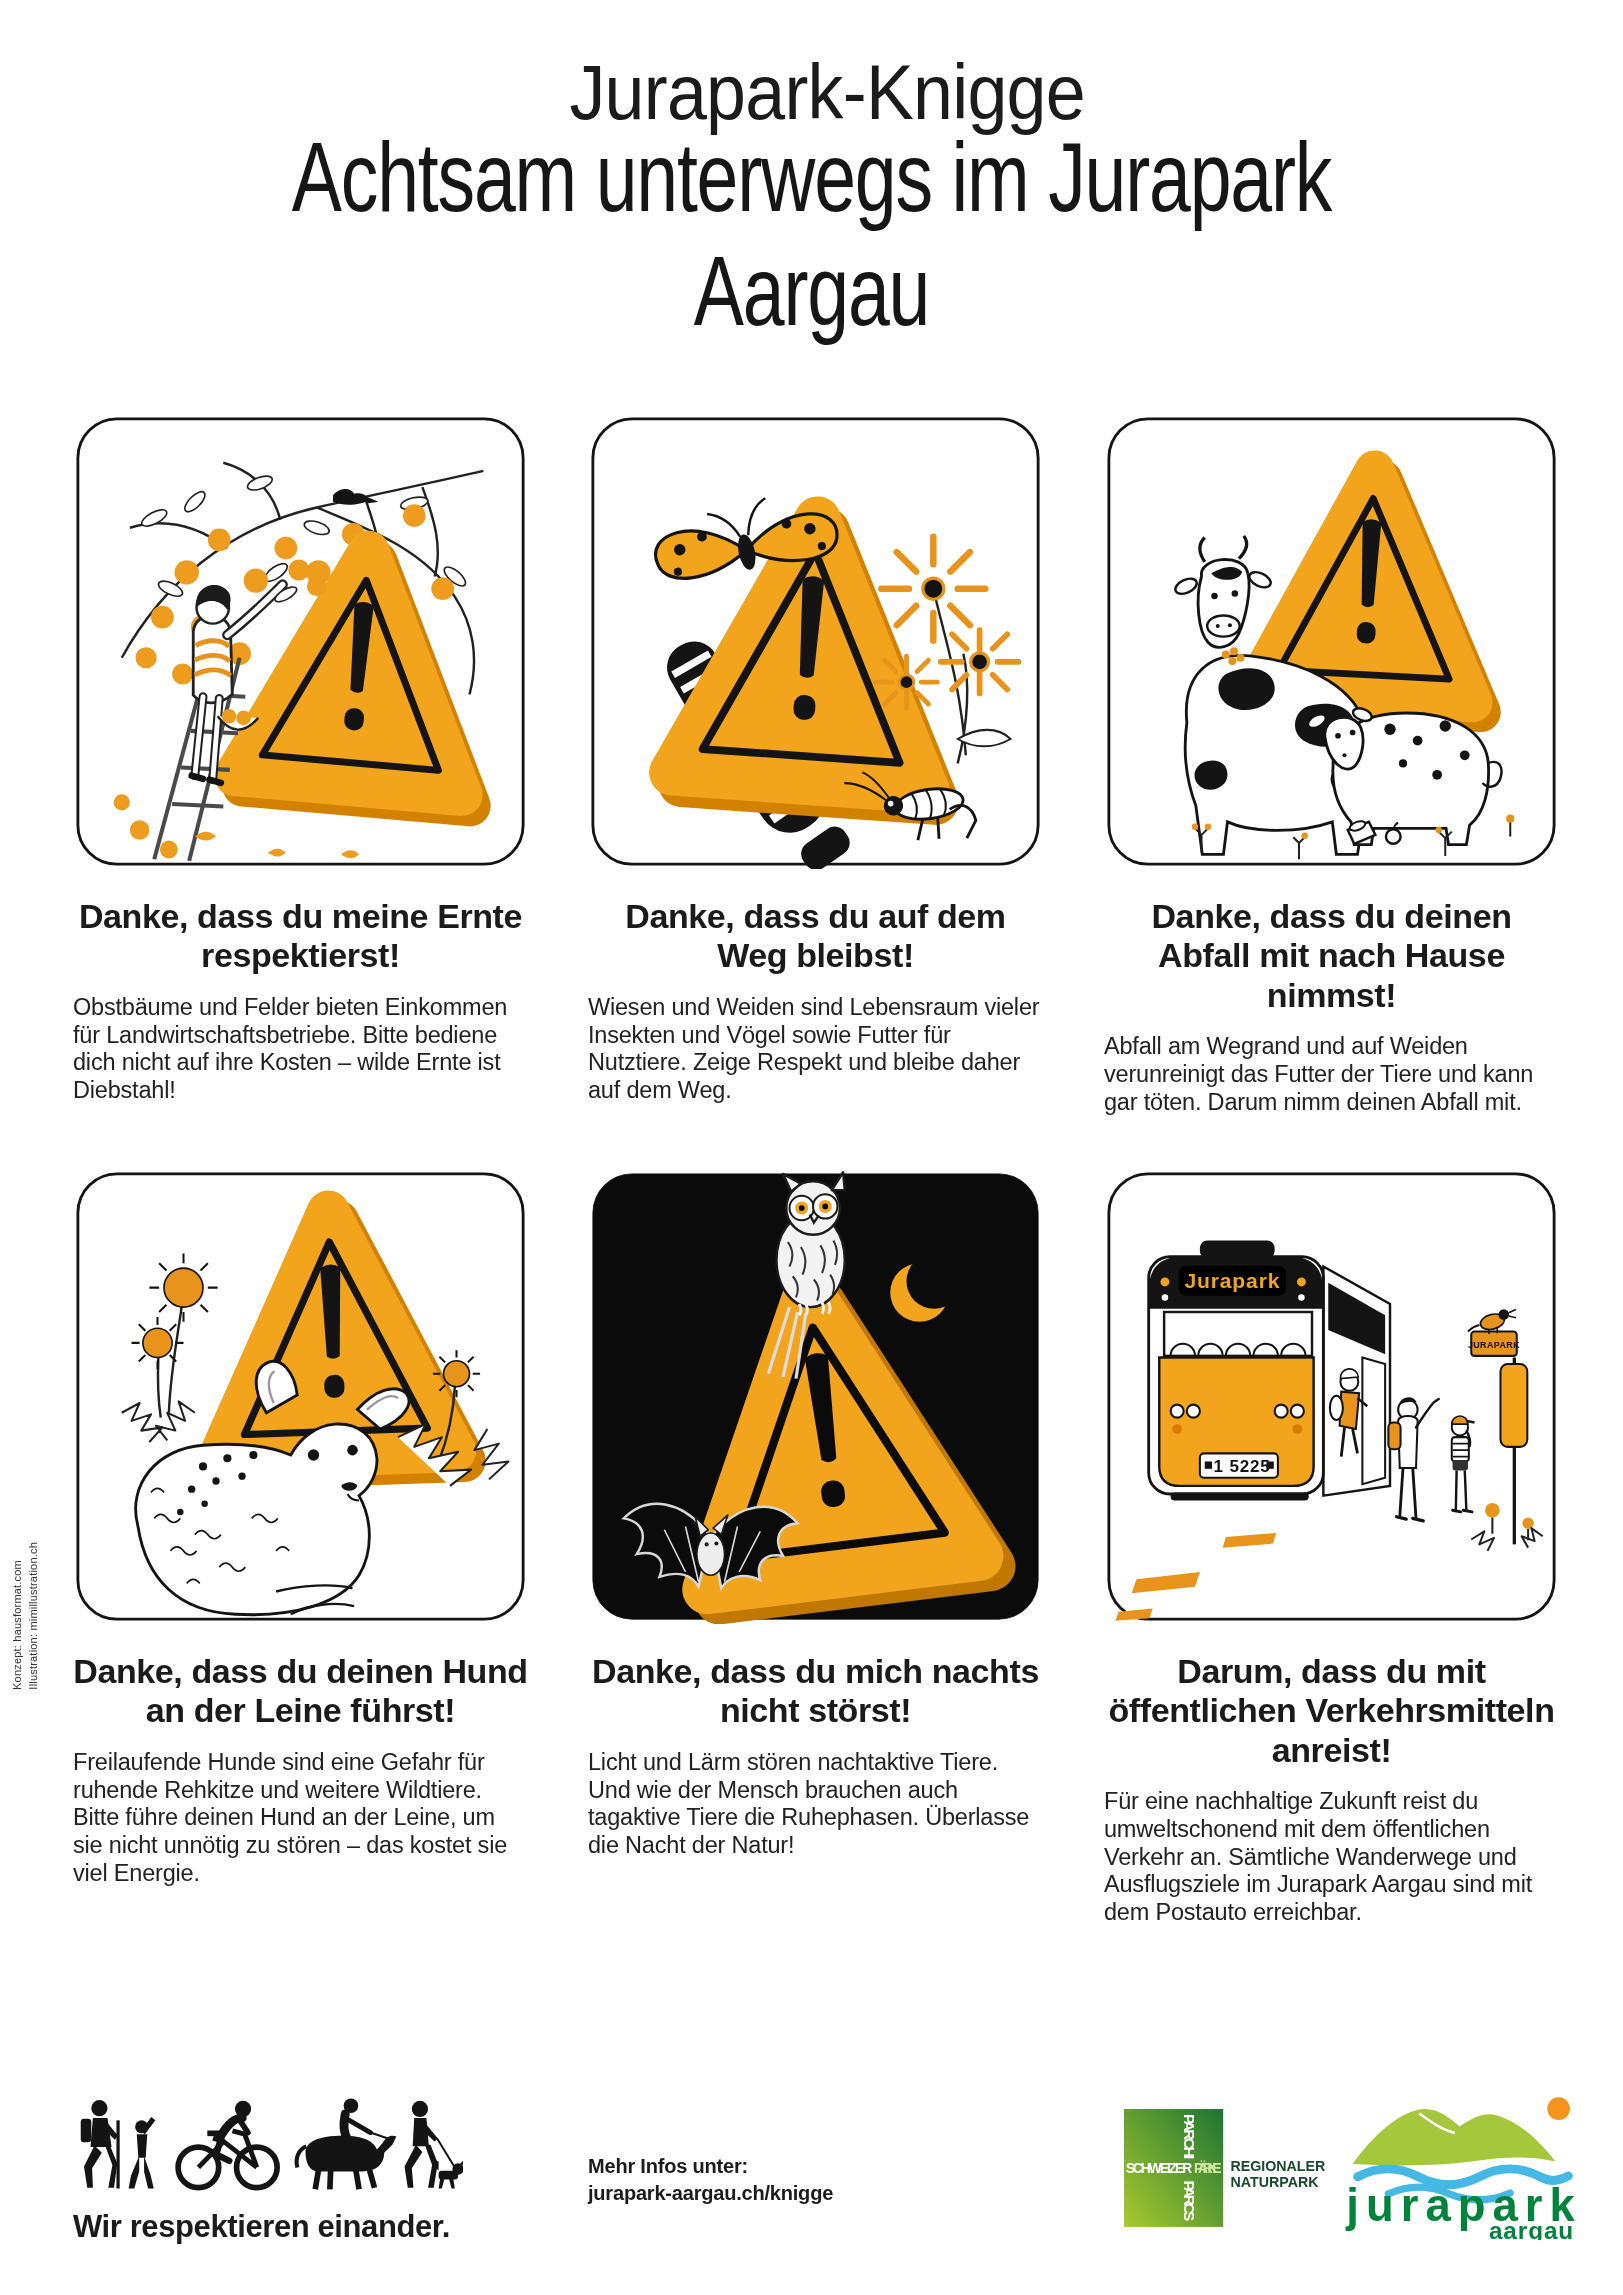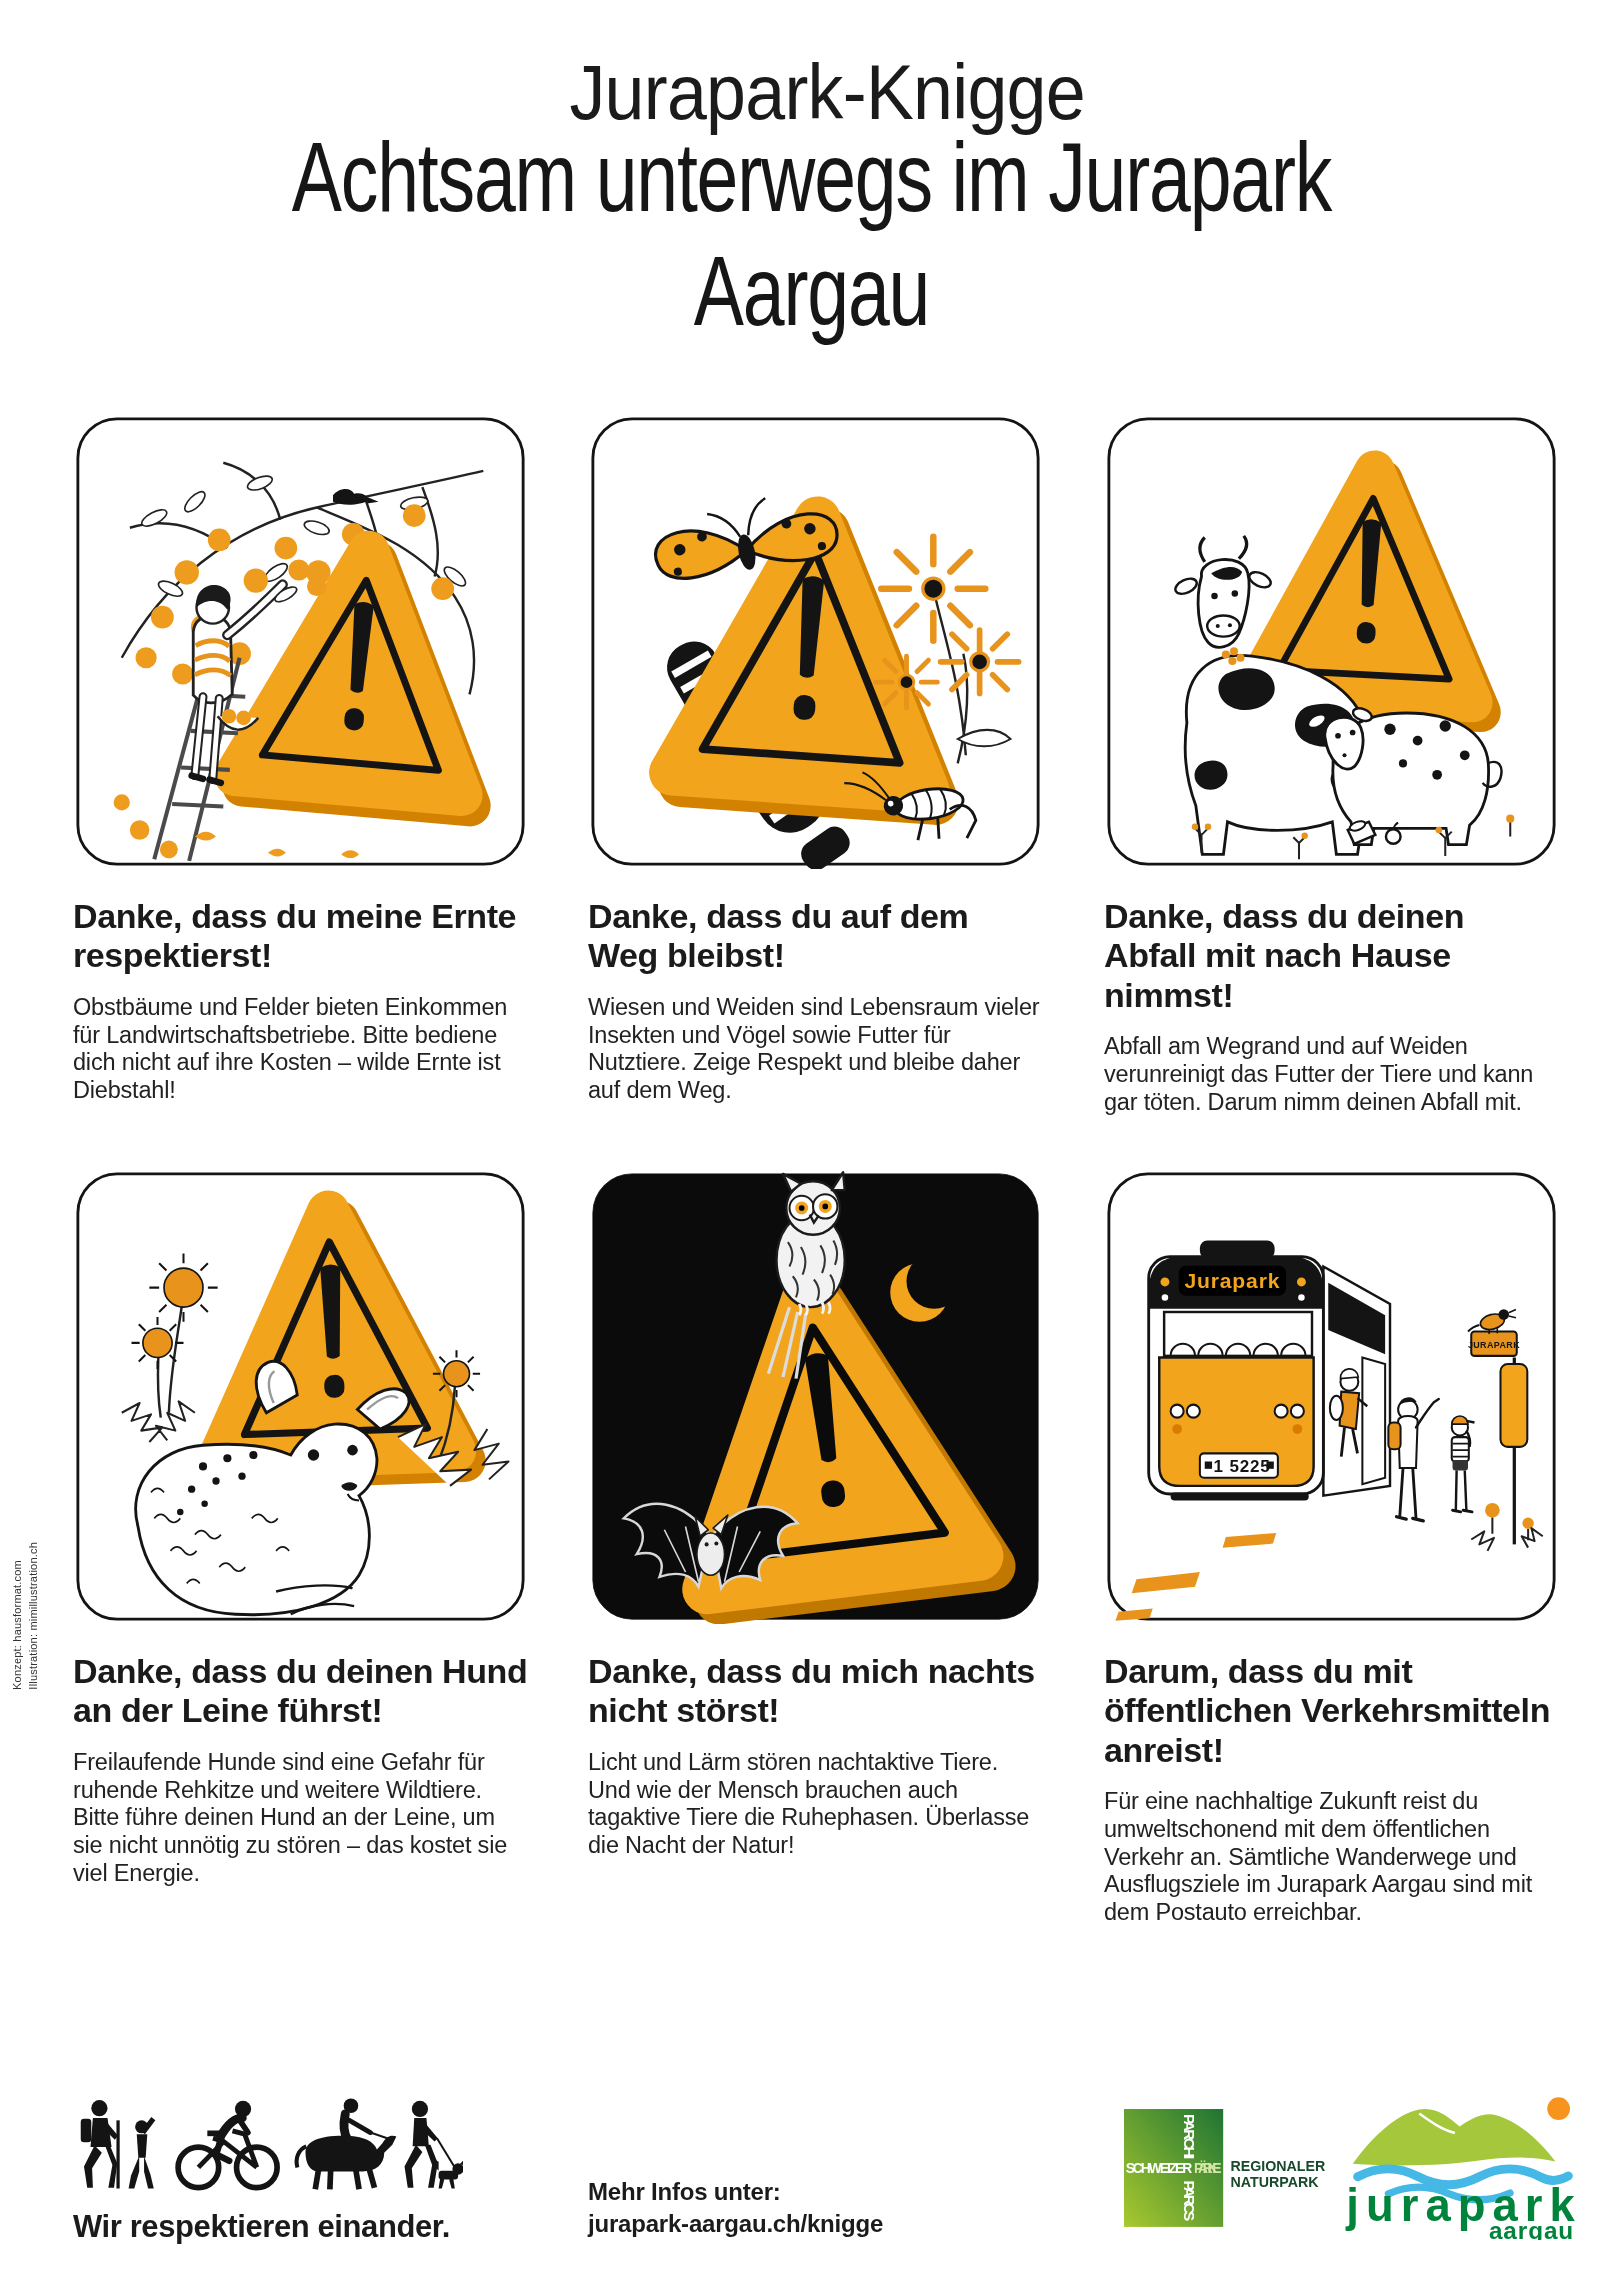--- a/index.html
+++ b/index.html
@@ -12,28 +12,28 @@
   .title{position:absolute;top:31px;left:0;width:1623px;text-align:center;
     font-size:78px;font-weight:400;letter-spacing:-0.8px;margin:16px;color:#1b1b1b;}
   .title span{display:inline-block;transform:scaleX(.92);}
   .subtitle{position:absolute;top:120px;left:0;width:1623px;text-align:center;
     font-size:99px;font-weight:normal;letter-spacing:-1.6px;margin:0;color:#161616;}
   .subtitle span{display:inline-block;transform:scaleX(.76);}
   
   .cell{position:absolute;width:455px;}
   .art{width:455px;height:455px;display:block;}
   .caption{margin-top:28px;width:455px;}
-  .caption h2{font-size:34px;line-height:1.16;font-weight:bold;margin:0;letter-spacing:-0.4px;color:#1b1b1b;}
+  .caption h2{font-size:34px;line-height:1.16;font-weight:bold;margin:0;letter-spacing:-0.4px;color:#1b1b1b;text-align:center;}
   .caption p{font-size:23.5px;line-height:1.18;margin:18px 0 0 0;letter-spacing:-0.2px;color:#222;}
   
   .credits{position:absolute;left:11.4px;top:1476px;height:214px;display:flex;gap:4px;align-items:flex-end;}
   .credits span{writing-mode:vertical-rl;transform:rotate(180deg);font-size:11px;color:#333;letter-spacing:0.2px;}
   
   .respect{position:absolute;left:73px;top:2209px;font-size:31px;font-weight:bold;letter-spacing:-0.4px;text-align:right;}
-  .moreinfo{position:absolute;left:588px;top:2153px;font-size:24px;font-weight:bold;line-height:1.35;letter-spacing:-0.2px;margin-top:23px;}
+  .moreinfo{position:absolute;left:588px;top:2153px;font-size:20px;font-weight:bold;line-height:1.35;letter-spacing:-0.2px;}
   svg text{font-family:"Liberation Sans", sans-serif;}
 </style>
 </head>
 <body>
 
 <h1 class="title"><span>Jurapark-Knigge</span></h1>
 <h2 class="subtitle"><span>Achtsam unterwegs im Jurapark Aargau</span></h2>
 
 <div class="cell" style="left:73px;top:414px">
   <svg class="art" viewBox="0 0 560 560">

